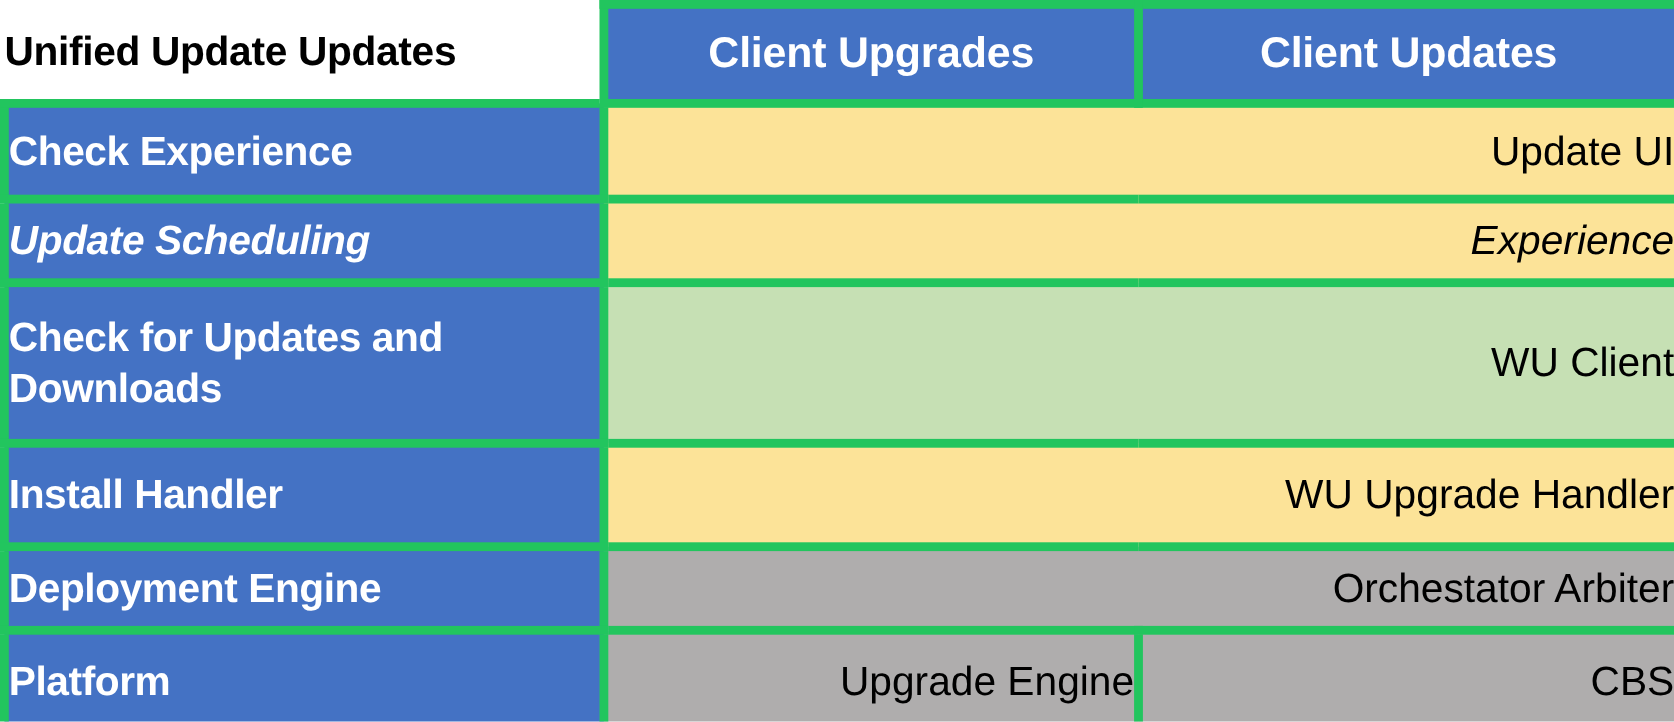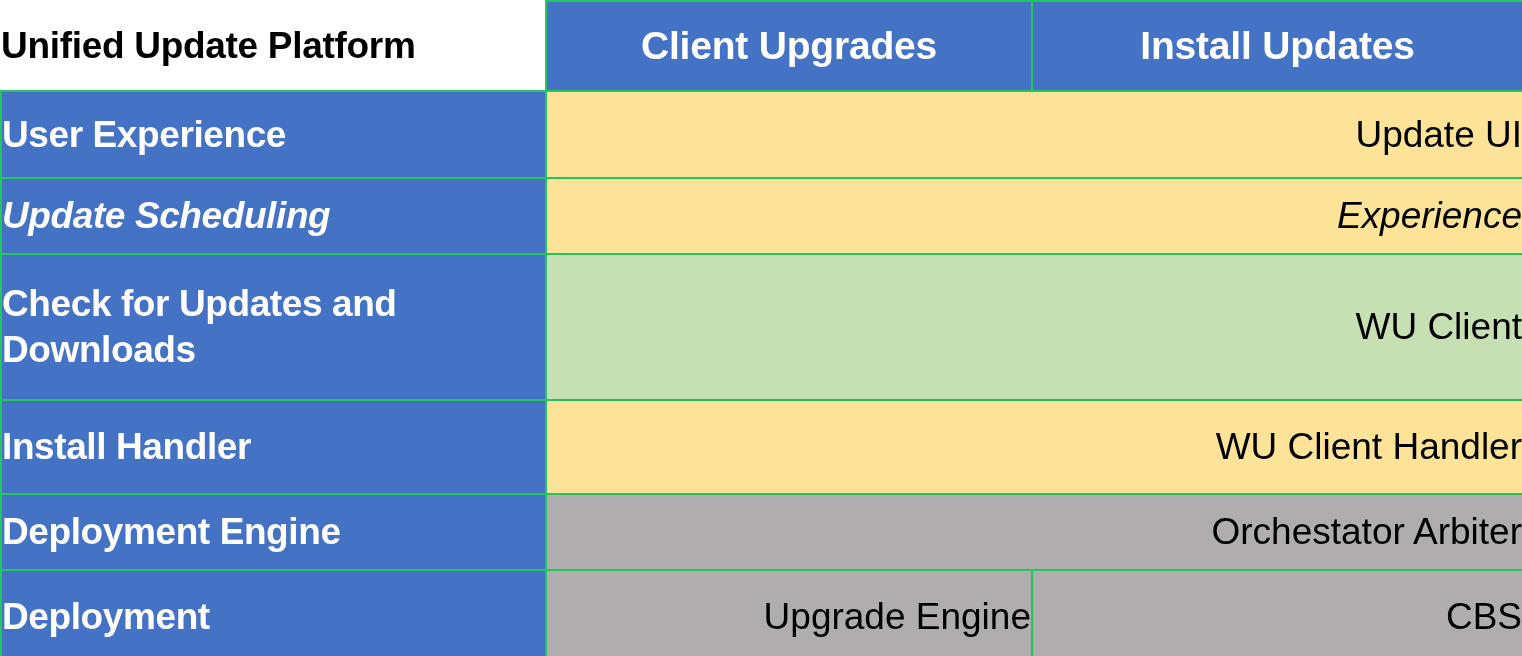--- a/index.html
+++ b/index.html
@@ -15,21 +15,21 @@
   }
 
   #uup-table {
     width: 1522px;
     height: 656px;
     border-collapse: collapse;
     table-layout: fixed;
   }
 
   #uup-table td {
-    border: 2px solid #22c55e;
+    border: 8px solid #22c55e;
     padding: 0 0 0 0;
     vertical-align: middle;
     box-sizing: border-box;
   }
 
   
   col.c-label  { width: 545px; }
   col.c-upg    { width: 486px; }
   col.c-upd    { width: 491px; }
 
@@ -110,33 +110,33 @@
 <table id="uup-table">
   <colgroup>
     <col class="c-label">
     <col class="c-upg">
     <col class="c-upd">
   </colgroup>
   <tbody>
 
     <tr class="r-head">
       <td class="corner-cell">
-        <span class="corner-title">Unified Update Platform</span>
+        <span class="corner-title">Unified Update Updates</span>
       </td>
       <td class="head-cell">
         <span class="head-label">Client Upgrades</span>
       </td>
       <td class="head-cell">
-        <span class="head-label">Install Updates</span>
+        <span class="head-label">Client Updates</span>
       </td>
     </tr>
 
     <tr class="r-ux">
       <td class="row-label-cell">
-        <span class="row-label">User Experience</span>
+        <span class="row-label">Check Experience</span>
       </td>
       <td class="content-cell fill-yellow" colspan="2">
         <span class="content-label">Update UI</span>
       </td>
     </tr>
 
     <tr class="r-sched">
       <td class="row-label-cell">
         <span class="row-label">Update Scheduling</span>
       </td>
@@ -152,36 +152,36 @@
       <td class="content-cell fill-green" colspan="2">
         <span class="content-label">WU Client</span>
       </td>
     </tr>
 
     <tr class="r-inst">
       <td class="row-label-cell">
         <span class="row-label">Install Handler</span>
       </td>
       <td class="content-cell fill-yellow" colspan="2">
-        <span class="content-label">WU Client Handler</span>
+        <span class="content-label">WU Upgrade Handler</span>
       </td>
     </tr>
 
     <tr class="r-depl">
       <td class="row-label-cell">
         <span class="row-label">Deployment Engine</span>
       </td>
       <td class="content-cell fill-gray" colspan="2">
         <span class="content-label">Orchestator Arbiter</span>
       </td>
     </tr>
 
     <tr class="r-insr">
       <td class="row-label-cell">
-        <span class="row-label">Deployment</span>
+        <span class="row-label">Platform</span>
       </td>
       <td class="content-cell fill-gray">
         <span class="content-label">Upgrade Engine</span>
       </td>
       <td class="content-cell fill-gray">
         <span class="content-label">CBS</span>
       </td>
     </tr>
 
   </tbody>

